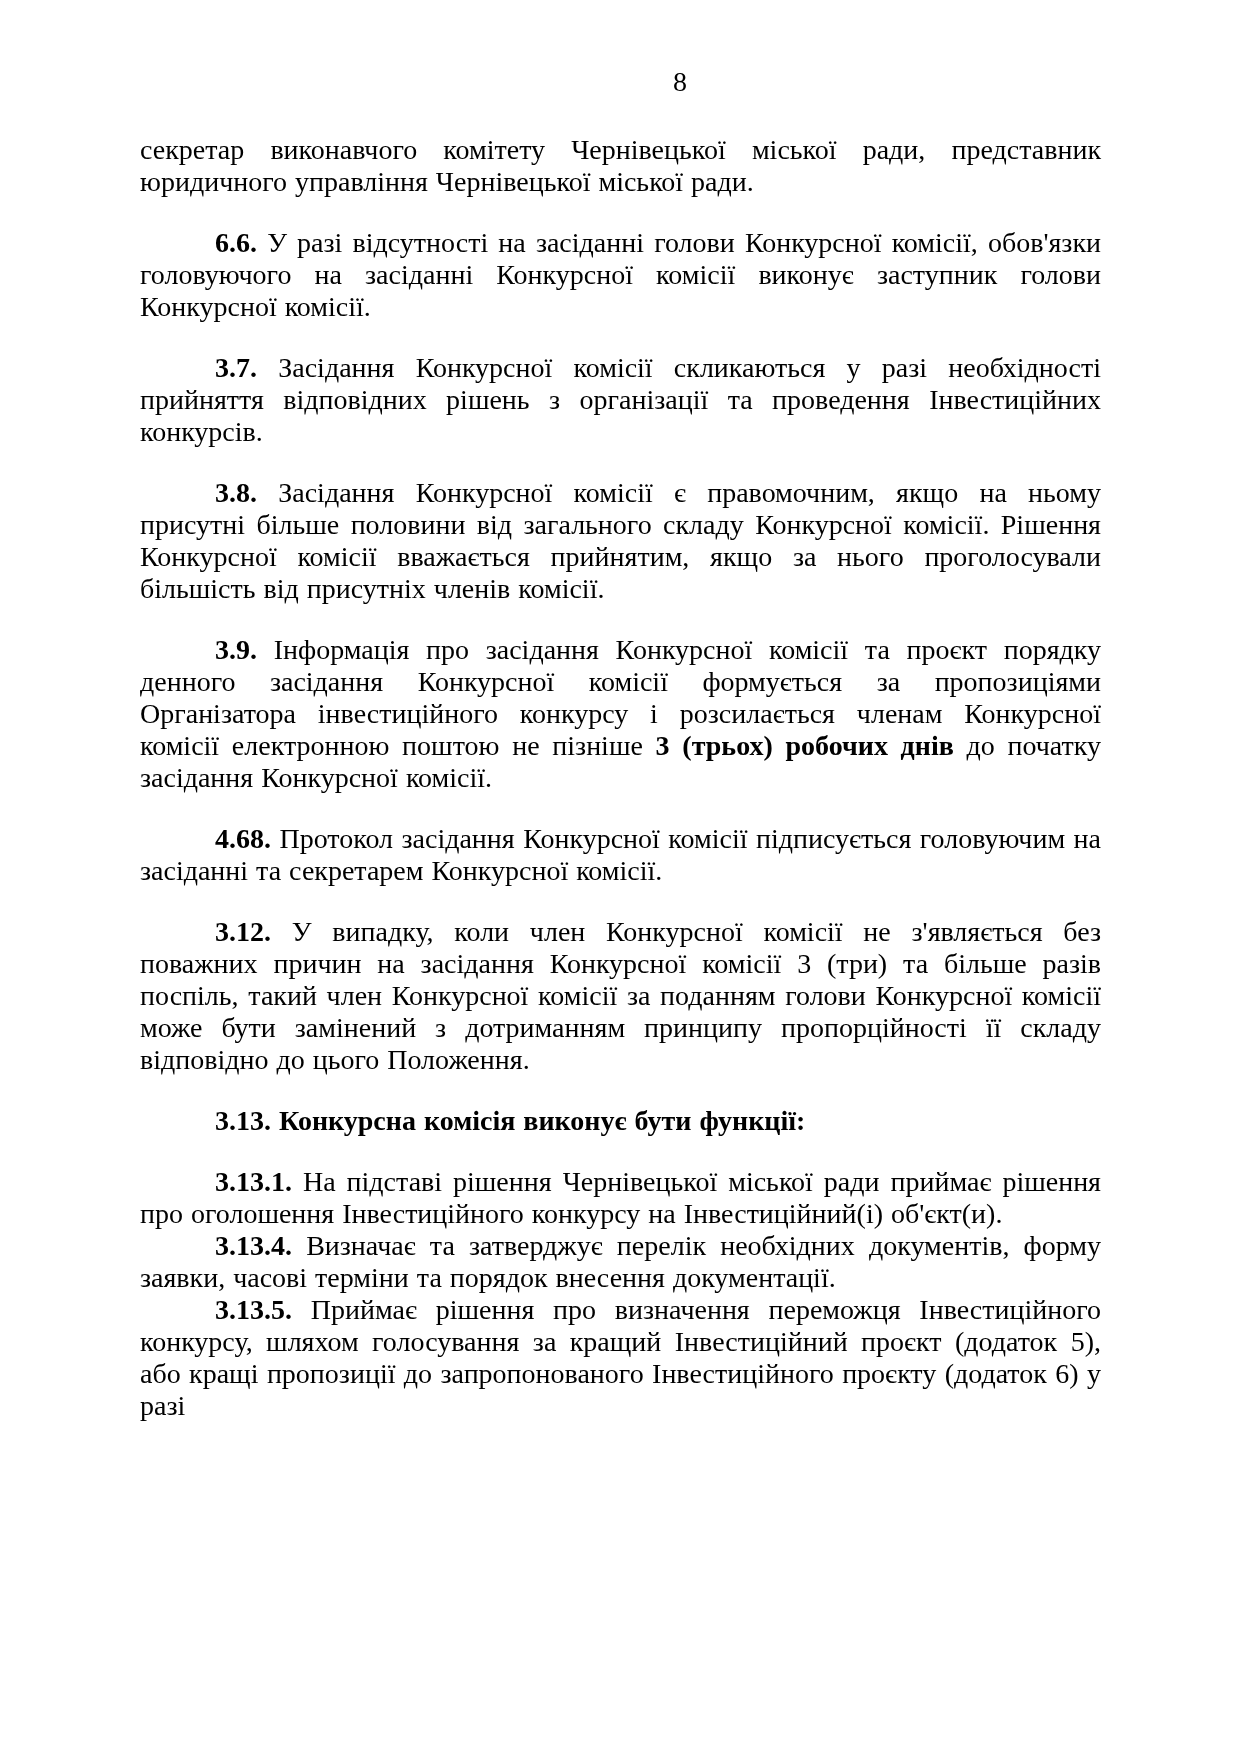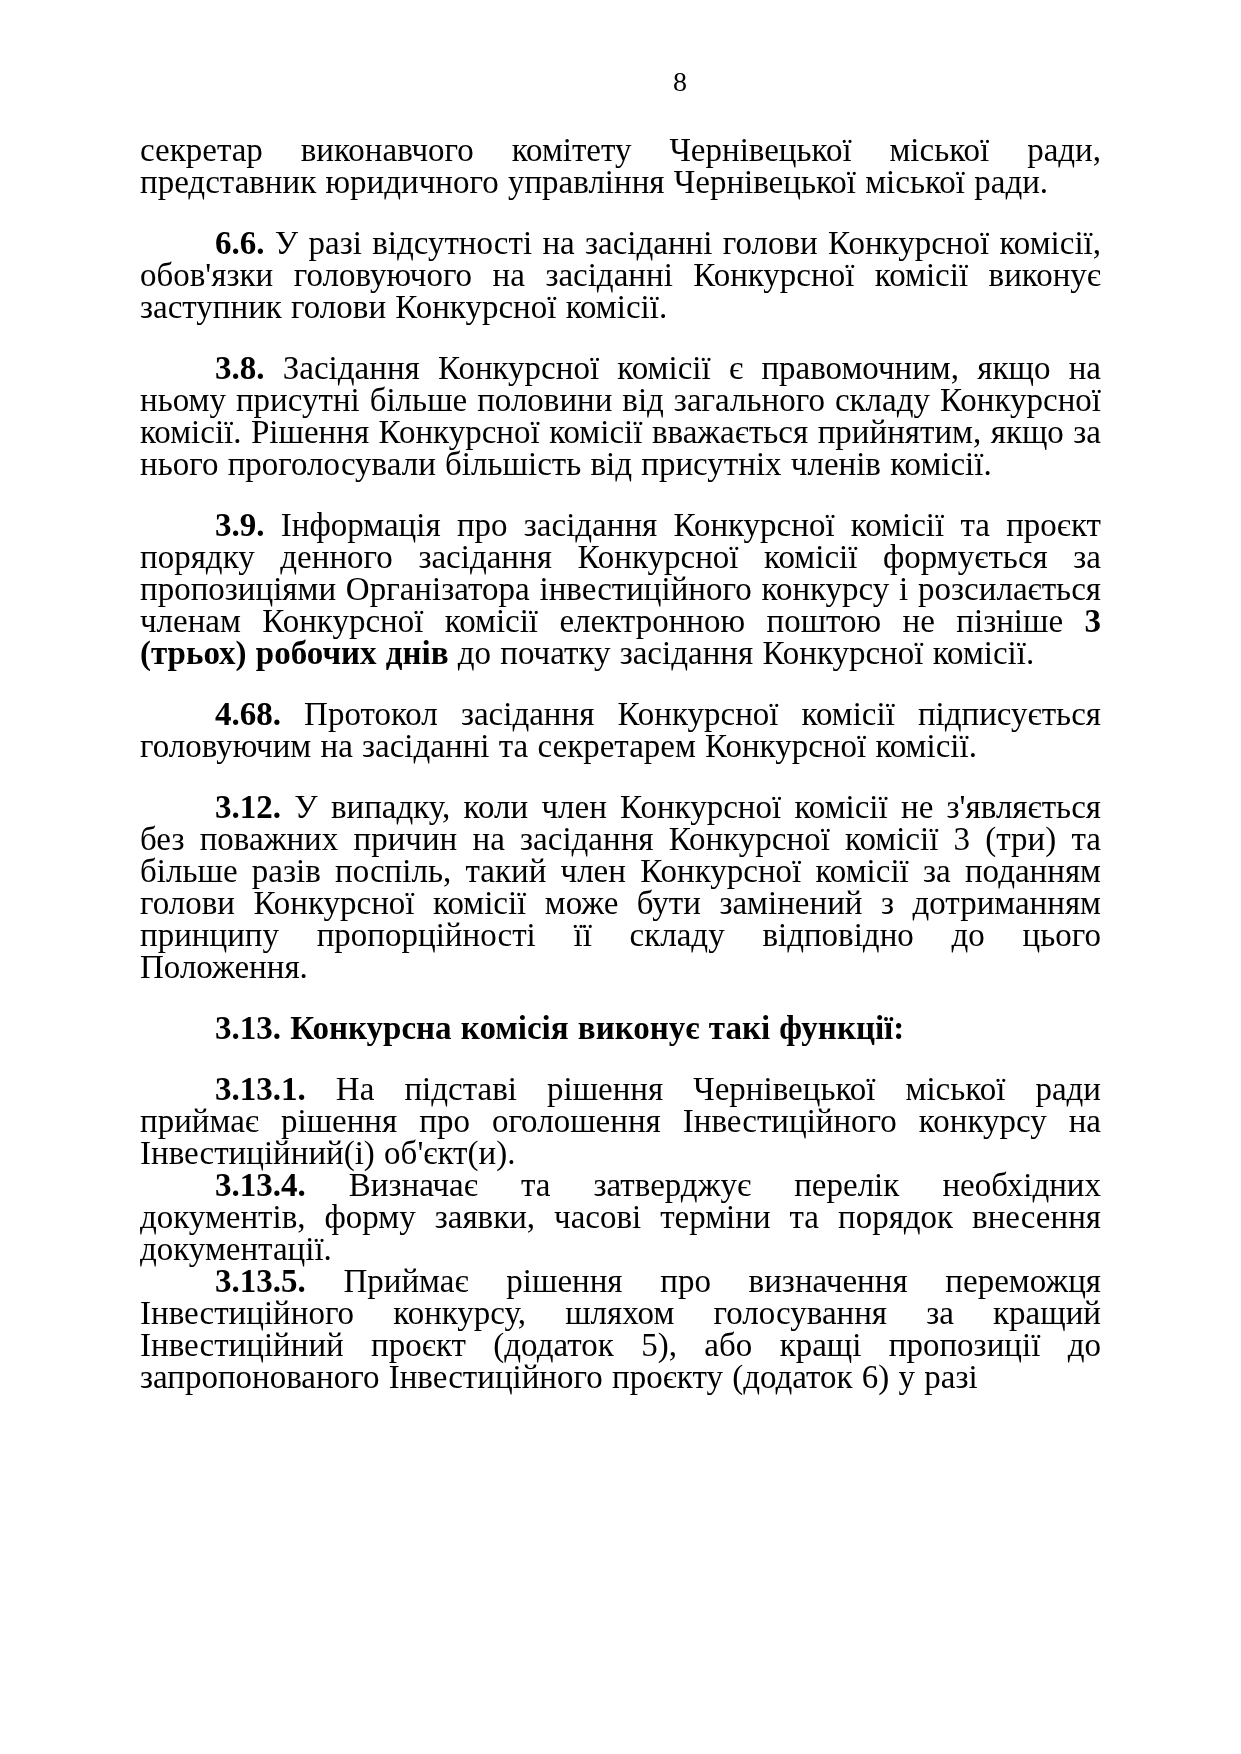--- a/index.html
+++ b/index.html
@@ -33,40 +33,41 @@
   }
   .content {
     position: absolute;
     top: 134px;
     left: 140px;
     width: 961px;
   }
   p.para {
     margin: 0;
     padding: 0;
-    font-size: 33px;
+    font-size: 28px;
     line-height: 32px;
     text-align: justify;
     text-indent: 75px;
     word-spacing: 1px;
   }
   p.para.spaced { margin-top: 29px; }
   p.para.no-indent { text-indent: 0; }
   .b { font-weight: bold; }
 </style>
 </head>
 <body>
 
 <div class="page">
   <div class="page-number">8</div>
   <div class="content">
       <p class="para no-indent"><span>секретар виконавчого комітету Чернівецької міської ради, представник юридичного управління Чернівецької міської ради.</span></p>
       <p class="para spaced"><span class="b">6.6.</span><span> У разі відсутності на засіданні голови Конкурсної комісії, обов'язки головуючого на засіданні Конкурсної комісії виконує заступник голови Конкурсної комісії.</span></p>
+      <p class="para spaced"><span class="b">3.7.</span><span> Засідання Конкурсної комісії скликаються у разі необхідності прийняття відповідних рішень з організації та проведення Інвестиційних конкурсів.</span></p>
       <p class="para spaced"><span class="b">3.8.</span><span> Засідання Конкурсної комісії є правомочним, якщо на ньому присутні більше половини від загального складу Конкурсної комісії. Рішення Конкурсної комісії вважається прийнятим, якщо за нього проголосували більшість від присутніх членів комісії.</span></p>
       <p class="para spaced"><span class="b">3.9.</span><span> Інформація про засідання Конкурсної комісії та проєкт порядку денного засідання Конкурсної комісії формується за пропозиціями Організатора інвестиційного конкурсу і розсилається членам Конкурсної комісії електронною поштою не пізніше </span><span class="b">3 (трьох) робочих днів</span><span> до початку засідання Конкурсної комісії.</span></p>
       <p class="para spaced"><span class="b">4.68.</span><span> Протокол засідання Конкурсної комісії підписується головуючим на засіданні та секретарем Конкурсної комісії.</span></p>
       <p class="para spaced"><span class="b">3.12.</span><span> У випадку, коли член Конкурсної комісії не з'являється без поважних причин на засідання Конкурсної комісії 3 (три) та більше разів поспіль, такий член Конкурсної комісії за поданням голови Конкурсної комісії може бути замінений з дотриманням принципу пропорційності її складу відповідно до цього Положення.</span></p>
-      <p class="para spaced"><span class="b">3.13.</span><span class="b">  Конкурсна комісія виконує такі функції:</span></p>
+      <p class="para spaced"><span class="b">3.13.</span><span class="b">  Конкурсна комісія виконує бути функції:</span></p>
       <p class="para spaced"><span class="b">3.13.1.</span><span> На підставі рішення Чернівецької міської ради приймає рішення про оголошення Інвестиційного конкурсу на Інвестиційний(і) об'єкт(и).</span></p>
       <p class="para"><span class="b">3.13.4.</span><span> Визначає та затверджує перелік необхідних документів, форму заявки, часові терміни та порядок внесення документації.</span></p>
       <p class="para"><span class="b">3.13.5.</span><span> Приймає рішення про визначення переможця Інвестиційного конкурсу, шляхом голосування за кращий Інвестиційний проєкт (додаток 5), або кращі пропозиції до запропонованого Інвестиційного проєкту (додаток 6) у разі</span></p>
     </div>
 </div>
 
 </body></html>

